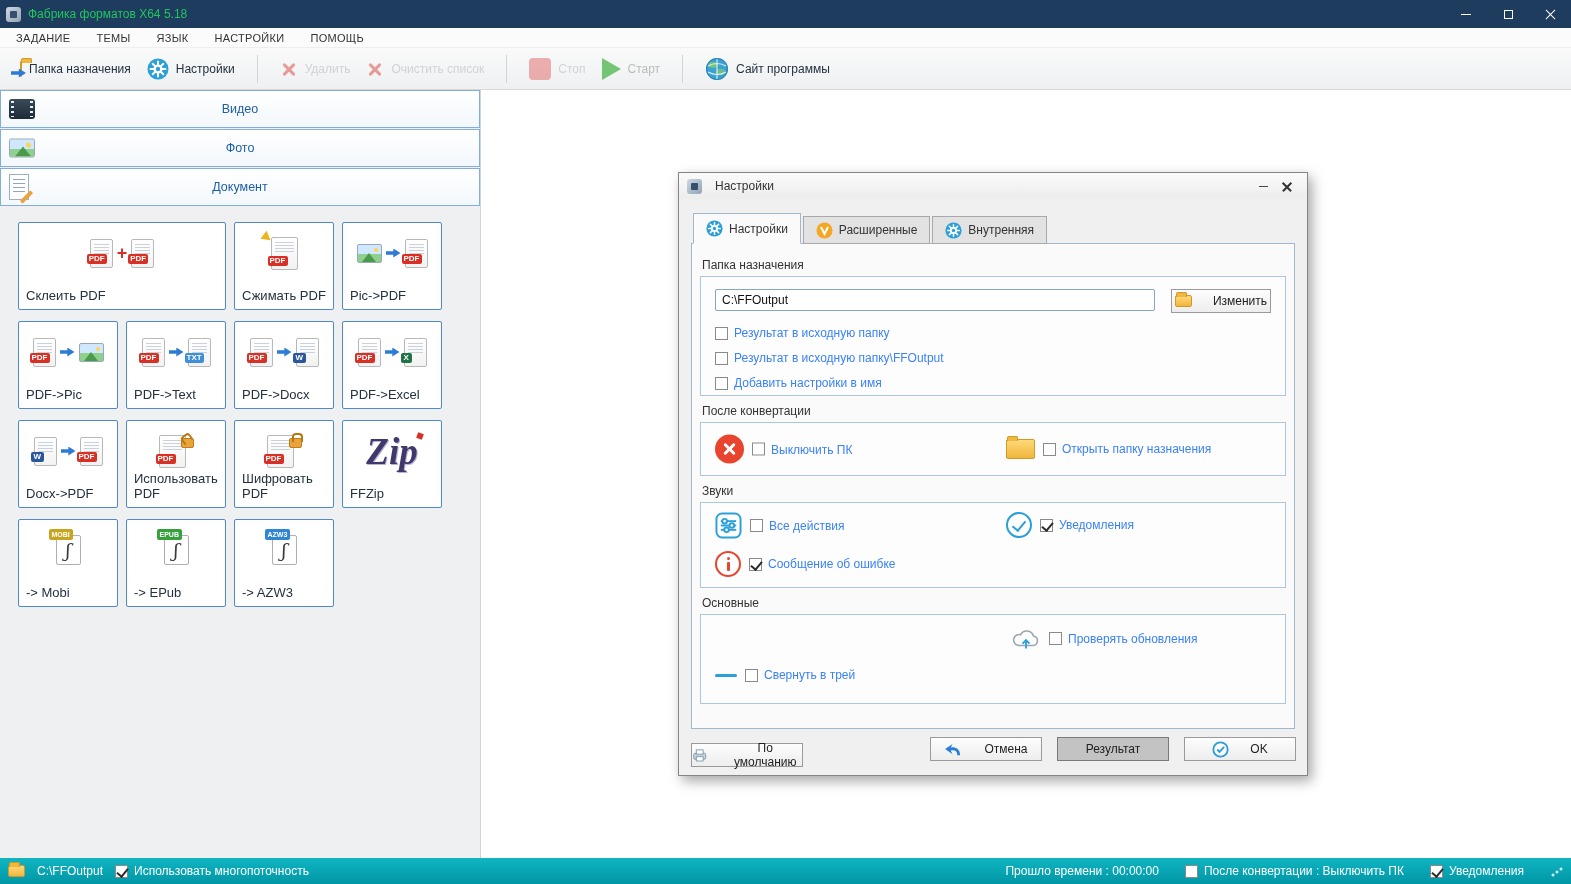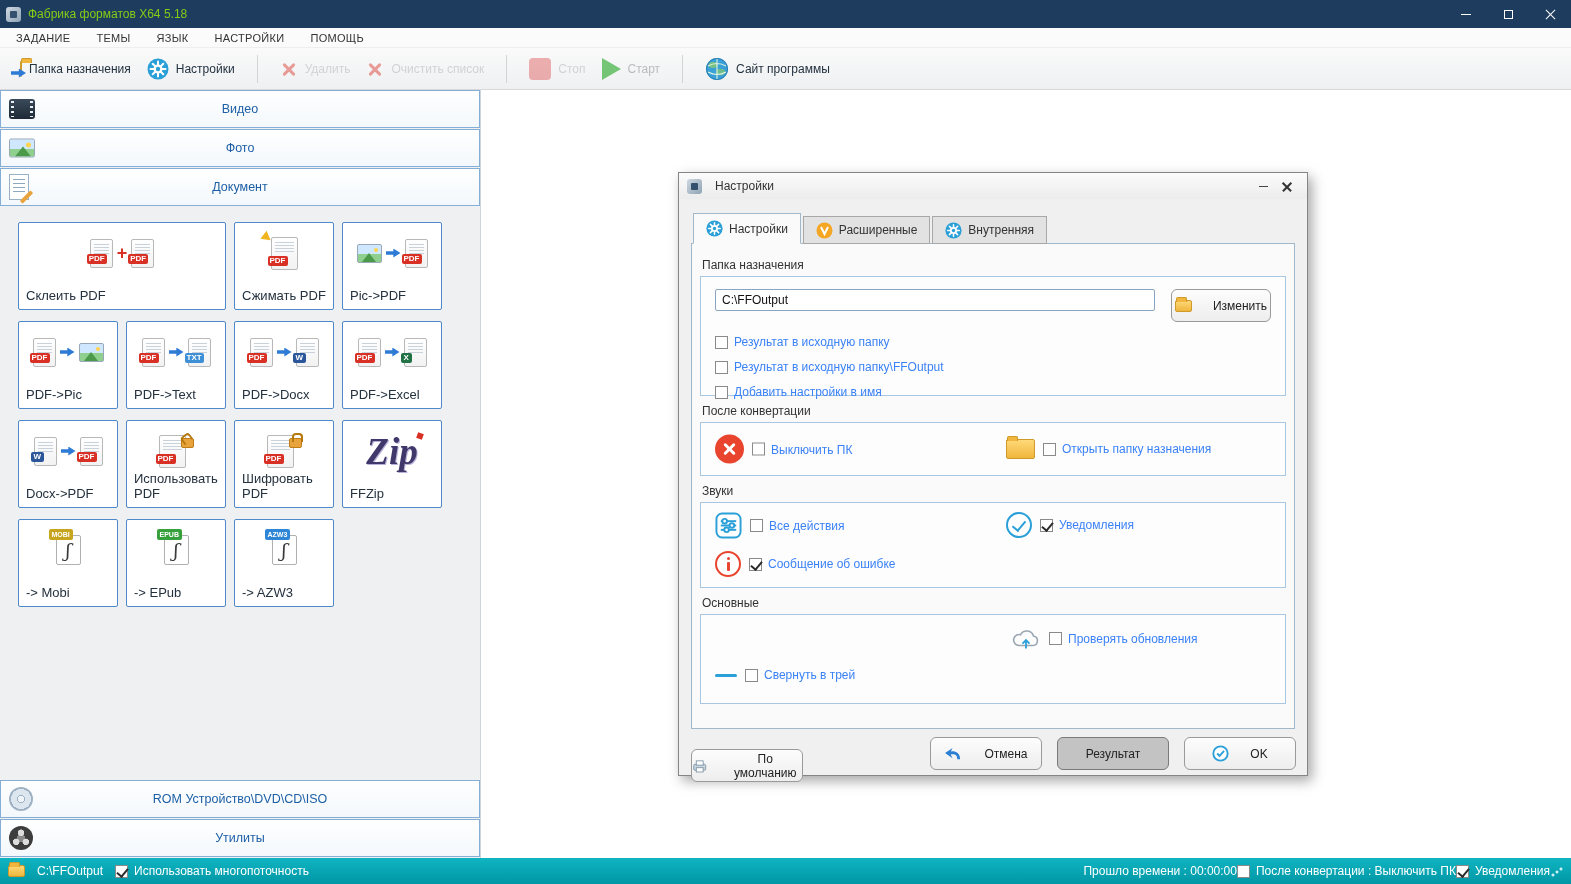--- a/index.html
+++ b/index.html
@@ -4,21 +4,21 @@
 <style>
 *{margin:0;padding:0;box-sizing:border-box}
 html,body{width:1571px;height:884px;overflow:hidden}
 body{font-family:"Liberation Sans","DejaVu Sans",sans-serif;font-size:12px;color:#222;background:#fff}
 .app{position:relative;width:1571px;height:884px;display:flex;flex-direction:column;background:#fff}
 
 
 .titlebar{height:28px;background:#1d3c5e;display:flex;align-items:center;color:#fff;flex:none;padding-left:6px}
 .app-ic{width:15px;height:15px;border-radius:3px;background:linear-gradient(135deg,#cfd8e0,#8fa3b5);margin-right:7px;position:relative;flex:none}
 .app-ic::after{content:'';position:absolute;inset:4px;background:#35506e;border-radius:1px}
-.tb-title{font-size:12px;color:#84cc16}
+.tb-title{font-size:12px;color:#22c55e}
 .win-btns{margin-left:auto;display:flex;height:100%}
 .win-btn{width:42px;height:100%;display:flex;align-items:center;justify-content:center}
 .wm-line{width:10px;height:1px;background:#fff;display:block}
 .wm-box{width:9px;height:9px;border:1px solid #fff;display:block}
 .wm-x{position:relative;width:13px;height:13px;display:block}
 .wm-x::before,.wm-x::after{content:'';position:absolute;left:0;top:6px;width:13px;height:1px;background:#fff}
 .wm-x::before{transform:rotate(45deg)}.wm-x::after{transform:rotate(-45deg)}
 
 
 .menubar{height:20px;background:#fbfbfb;display:flex;align-items:center;gap:26px;padding-left:16px;flex:none;border-bottom:1px solid #eee}
@@ -123,49 +123,49 @@
 .tabs{position:absolute;left:14px;top:40px;display:flex;z-index:2}
 .tab{display:flex;align-items:center;gap:6px;padding:0 12px;height:28px;background:#e2e2e2;border:1px solid #a8a8a8;margin-right:2px;font-size:12px;color:#333;margin-top:3px}
 .tab.active{background:#fafafa;border-color:#9fb8cc;border-bottom-color:#fafafa;height:31px;margin-top:0}
 .dlg-body{position:absolute;left:12px;right:12px;top:70px;bottom:46px;border:1px solid #9fb8cc;background:#fafafa;padding:4px 8px 0}
 .sec-label{font-size:12px;color:#333;margin:8px 2px 4px}
 .sec-label.first{margin-top:10px}
 .sec-box{border:1px solid #a9c7e0;background:#fdfdfd;position:relative}
 .box-dest{height:120px;padding:12px 14px}
 .path-row{display:flex;gap:16px}
 .path-input{flex:1;height:22px;border:1px solid #88a6c2;background:#fff;padding:0 6px;font-size:12px;font-family:inherit;color:#111;border-radius:2px}
-.btn{height:33px;background:linear-gradient(#fdfdfd,#ededed);border:1px solid #9a9a9a;border-radius:6px;font-size:12px;color:#222;display:inline-flex;align-items:center;justify-content:center;gap:21px;font-family:inherit}
+.btn{height:24px;background:linear-gradient(#fdfdfd,#ededed);border:1px solid #9a9a9a;border-radius:0;font-size:12px;color:#222;display:inline-flex;align-items:center;justify-content:center;gap:21px;font-family:inherit}
 .change-btn{width:100px;flex:none}
 .cbrow{margin-top:11px;display:flex}
 .cbrow.firstrow{margin-top:13px}
 .box-after{height:54px}
 .box-sounds{height:86px}
 .box-general{height:90px}
 .g{position:absolute;display:flex;align-items:center;gap:8px}
 .gv{top:50%;transform:translateY(-50%)}
 .bigx{width:29px;height:29px;border-radius:50%;background:#e8442e;position:relative;flex:none}
 .bigx::before,.bigx::after{content:'';position:absolute;left:7px;top:13px;width:15px;height:3px;border-radius:2px;background:#fff}
 .bigx::before{transform:rotate(45deg)}.bigx::after{transform:rotate(-45deg)}
 .chkc{width:26px;height:26px;border-radius:50%;border:2px solid #2a9fd8;background:#fff;position:relative;flex:none}
 .chkc::after{content:'';position:absolute;left:7px;top:4px;width:6px;height:11px;border:solid #2a9fd8;border-width:0 2px 2px 0;transform:rotate(40deg)}
 .infoc{width:26px;height:26px;border-radius:50%;border:2px solid #e8442e;background:#fff;position:relative;flex:none}
 .infoc::before{content:'';position:absolute;left:10px;top:4px;width:3px;height:3px;background:#e8442e;border-radius:50%}
 .infoc::after{content:'';position:absolute;left:10px;top:9px;width:3px;height:9px;background:#e8442e;border-radius:1px}
 .trayline{width:22px;height:3px;background:#2a9fd8;border-radius:2px;flex:none}
 .dlg-buttons{position:absolute;left:12px;right:12px;bottom:12px;height:26px}
-.btn-default{position:absolute;left:0;top:12px;width:112px}
+.btn-default{position:absolute;left:0;top:6px;width:112px}
 .btn-cancel{position:absolute;left:239px;top:0;width:112px}
 .btn-apply{position:absolute;left:366px;top:0;width:112px;background:#c3c3c3;border-color:#7a7a7a}
 .btn-ok{position:absolute;left:493px;top:0;width:112px}
 
 
 .statusbar{height:26px;background:linear-gradient(#10b5c2,#0096a5);display:flex;align-items:center;color:#fff;padding:0 8px;gap:12px;flex:none}
 .sb-t{font-size:12px;color:#fff}
 .statusbar .cb-t{color:#fff}
-.sb-right{margin-left:auto;display:flex;align-items:center;}
+.sb-right{margin-left:auto;display:flex;align-items:center;gap:26px}
 .grip{width:13px;height:13px;background:radial-gradient(circle at 3px 10px,#cdeef2 1.2px,transparent 1.8px),radial-gradient(circle at 7px 7px,#cdeef2 1.2px,transparent 1.8px),radial-gradient(circle at 11px 4px,#cdeef2 1.2px,transparent 1.8px)}
 </style>
 </head>
 <body>
 
 <div class="app">
 
   <div class="titlebar">
     <span class="app-ic"></span>
     <span class="tb-title">Фабрика форматов X64 5.18</span>
@@ -360,34 +360,20 @@
           <div class="tool-label">-&gt; EPub</div>
         </div>
         <div class="tool">
           <div class="tool-ic">
               <span class="book azw3"></span>
             </div>
           <div class="tool-label">-&gt; AZW3</div>
         </div>
       </div>
 
-      <div class="bottom-cats">
-        <div class="cat">
-          <span class="cat-ic">
-              <span class="ic-disc"></span>
-            </span>
-          <span class="cat-label">ROM Устройство\DVD\CD\ISO</span>
-        </div>
-        <div class="cat">
-          <span class="cat-ic">
-              <span class="ic-reel"></span>
-            </span>
-          <span class="cat-label">Утилиты</span>
-        </div>
-      </div>
     </div>
 
     <div class="content">
       <div class="list-body"></div>
     </div>
   </div>
 
   <div class="dialog">
     <div class="dlg-titlebar">
       <span class="app-ic"></span>

